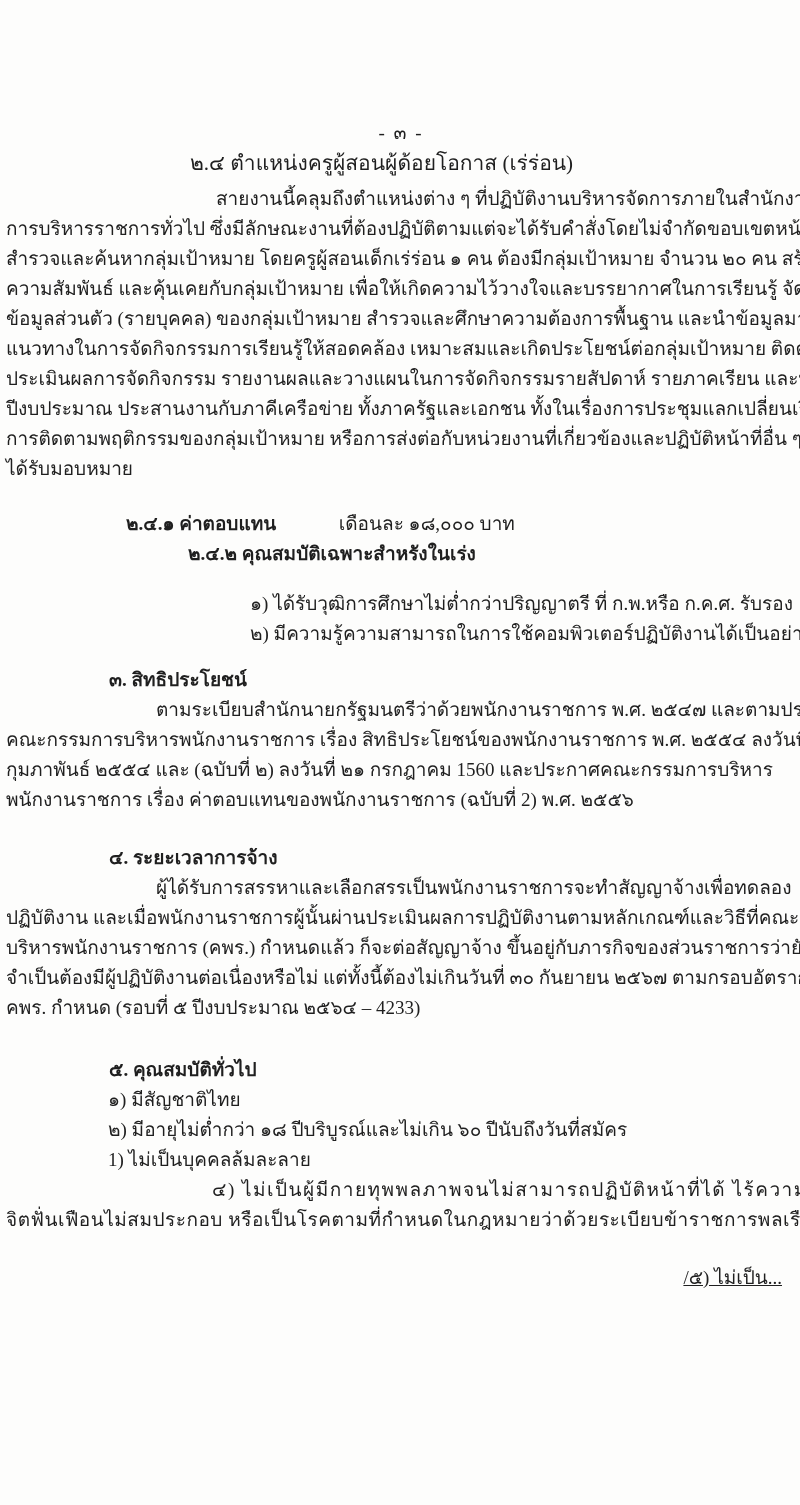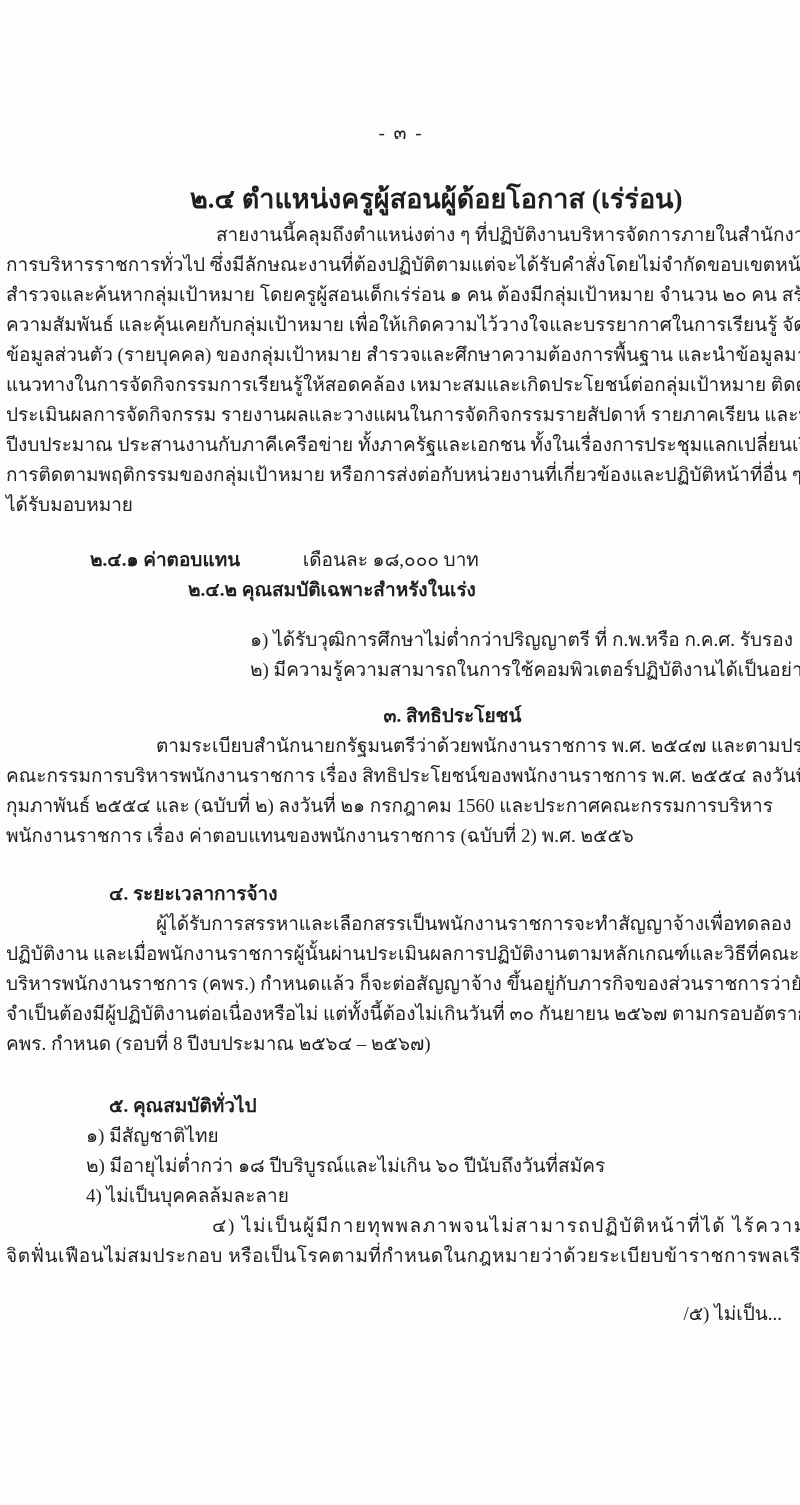--- a/index.html
+++ b/index.html
@@ -23,49 +23,49 @@
     overflow: visible;
   }
   .pageno {
     padding-top: 118px;
     height: 30px;
     line-height: 30px;
     text-align: center;
     letter-spacing: 2px;
   }
   .h-main {
-    margin-top: 36px;
     margin-left: 184px;
-    font-weight: bold;
-    font-size: 27px;
+    font-weight: normal;
+    font-size: 21px;
   }
   .para-first { text-indent: 210px; }
   .para1 { margin-top: 6px; }
-  .row-comp { margin-top: 25px; margin-left: 84px; }
+  .row-comp { margin-top: 25px; margin-left: 120px; }
   .row-comp .lbl {
     display: inline-block;
     width: 208px;
     font-weight: bold;
   }
   .h-sub { margin-left: 182px; font-weight: bold; }
   .sub-item { margin-left: 244px; }
   .sub-item.first { margin-top: 20px; }
   .h-sec { font-weight: bold; margin-left: 103px; }
-  .h-sec3 { margin-top: 16px; text-align: center; }
+  .h-sec3 { margin-top: 16px; }
   .h-sec4 { margin-top: 28px; }
   .h-sec5 { margin-top: 32px; }
   .sec-para-first { text-indent: 150px; }
-  .g-item { margin-left: 80px; }
+  .g-item { margin-left: 102px; }
   .g-item.first { margin-top: 0; }
   .g-item4a { margin-left: 206px; letter-spacing: 1.5px; }
   .g-item4b { margin-left: 0; letter-spacing: 0.5px; }
   .continuation {
     margin-top: 28px;
     text-align: right;
     padding-right: 14px;
+    text-decoration: underline;
   }
 </style>
 </head>
 <body>
 
 <div class="doc">
   <div class="content">
 
     <div class="pageno">- ๓ -</div>
 
@@ -100,28 +100,28 @@
       <p class="line">กุมภาพันธ์ ๒๕๕๔ และ (ฉบับที่ ๒) ลงวันที่ ๒๑ กรกฎาคม 1560 และประกาศคณะกรรมการบริหาร</p>
       <p class="line">พนักงานราชการ เรื่อง ค่าตอบแทนของพนักงานราชการ (ฉบับที่ 2) พ.ศ. ๒๕๕๖</p>
     </div>
 
     <div class="line h-sec h-sec4">๔. ระยะเวลาการจ้าง</div>
     <div>
       <p class="line sec-para-first">ผู้ได้รับการสรรหาและเลือกสรรเป็นพนักงานราชการจะทำสัญญาจ้างเพื่อทดลอง</p>
       <p class="line">ปฏิบัติงาน และเมื่อพนักงานราชการผู้นั้นผ่านประเมินผลการปฏิบัติงานตามหลักเกณฑ์และวิธีที่คณะกรรมการ</p>
       <p class="line">บริหารพนักงานราชการ (คพร.) กำหนดแล้ว ก็จะต่อสัญญาจ้าง ขึ้นอยู่กับภารกิจของส่วนราชการว่ายัง</p>
       <p class="line">จำเป็นต้องมีผู้ปฏิบัติงานต่อเนื่องหรือไม่ แต่ทั้งนี้ต้องไม่เกินวันที่ ๓๐ กันยายน ๒๕๖๗ ตามกรอบอัตรากำลังที่</p>
-      <p class="line">คพร. กำหนด (รอบที่ 8 ปีงบประมาณ ๒๕๖๔ – ๒๕๖๗)</p>
+      <p class="line">คพร. กำหนด (รอบที่ ๕ ปีงบประมาณ ๒๕๖๔ – 4233)</p>
     </div>
 
     <div class="line h-sec h-sec5">๕. คุณสมบัติทั่วไป</div>
     <div>
       <p class="line g-item first">๑) มีสัญชาติไทย</p>
       <p class="line g-item">๒) มีอายุไม่ต่ำกว่า ๑๘ ปีบริบูรณ์และไม่เกิน ๖๐ ปีนับถึงวันที่สมัคร</p>
-      <p class="line g-item">4) ไม่เป็นบุคคลล้มละลาย</p>
+      <p class="line g-item">1) ไม่เป็นบุคคลล้มละลาย</p>
       <p class="line g-item4a">๔) ไม่เป็นผู้มีกายทุพพลภาพจนไม่สามารถปฏิบัติหน้าที่ได้ ไร้ความสามารถ หรือ</p>
       <p class="line g-item4b">จิตฟั่นเฟือนไม่สมประกอบ หรือเป็นโรคตามที่กำหนดในกฎหมายว่าด้วยระเบียบข้าราชการพลเรือน</p>
     </div>
 
     <div class="line continuation">/๕) ไม่เป็น...</div>
 
   </div>
 </div>
 
 </body></html>

